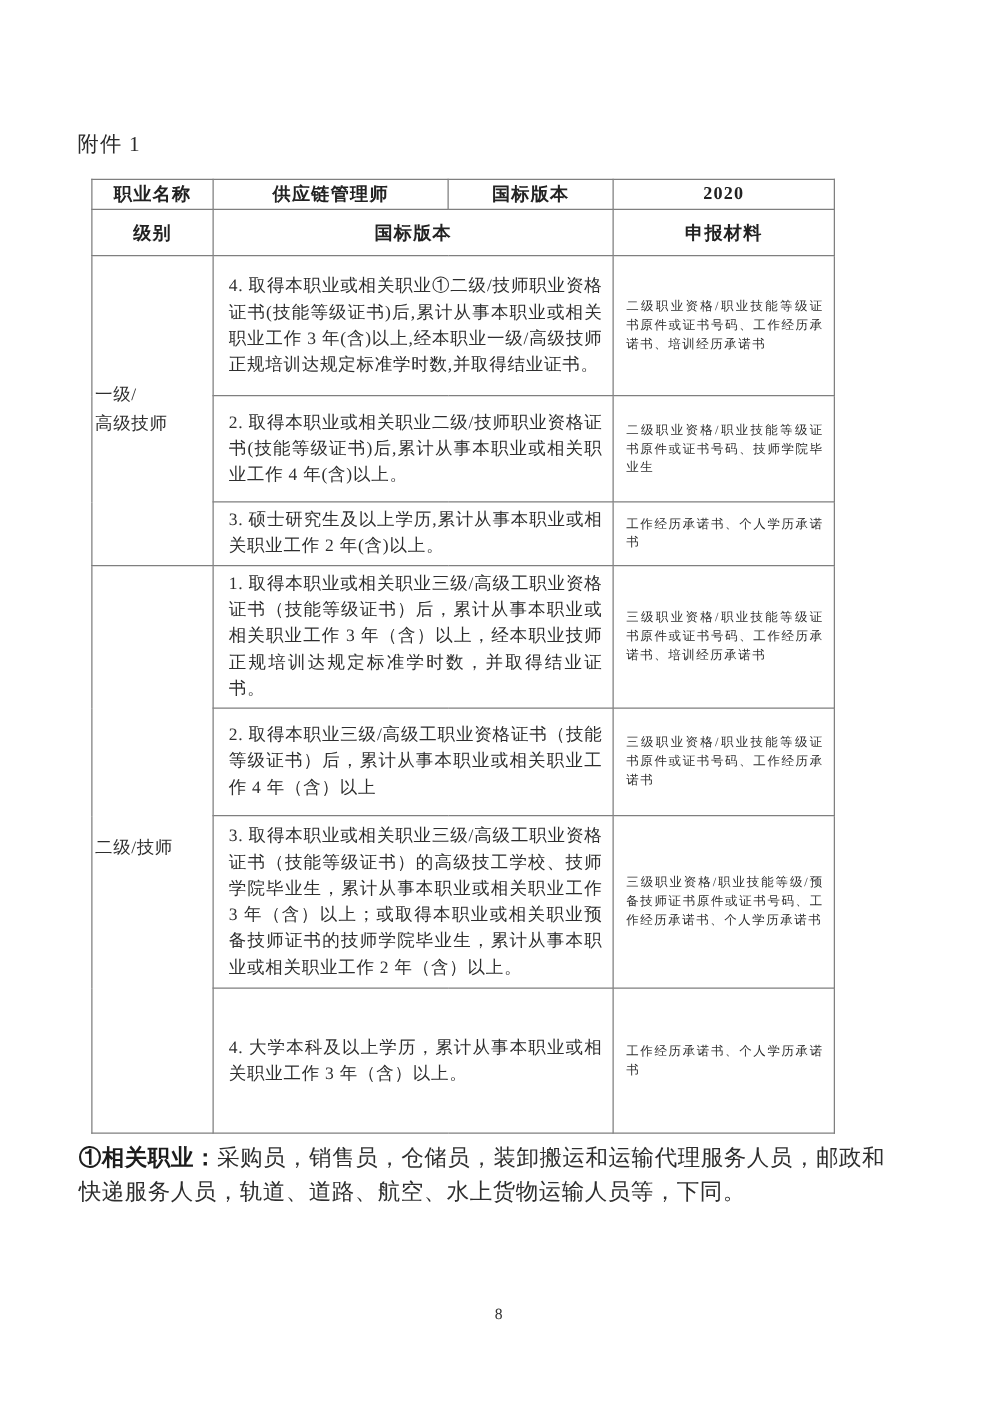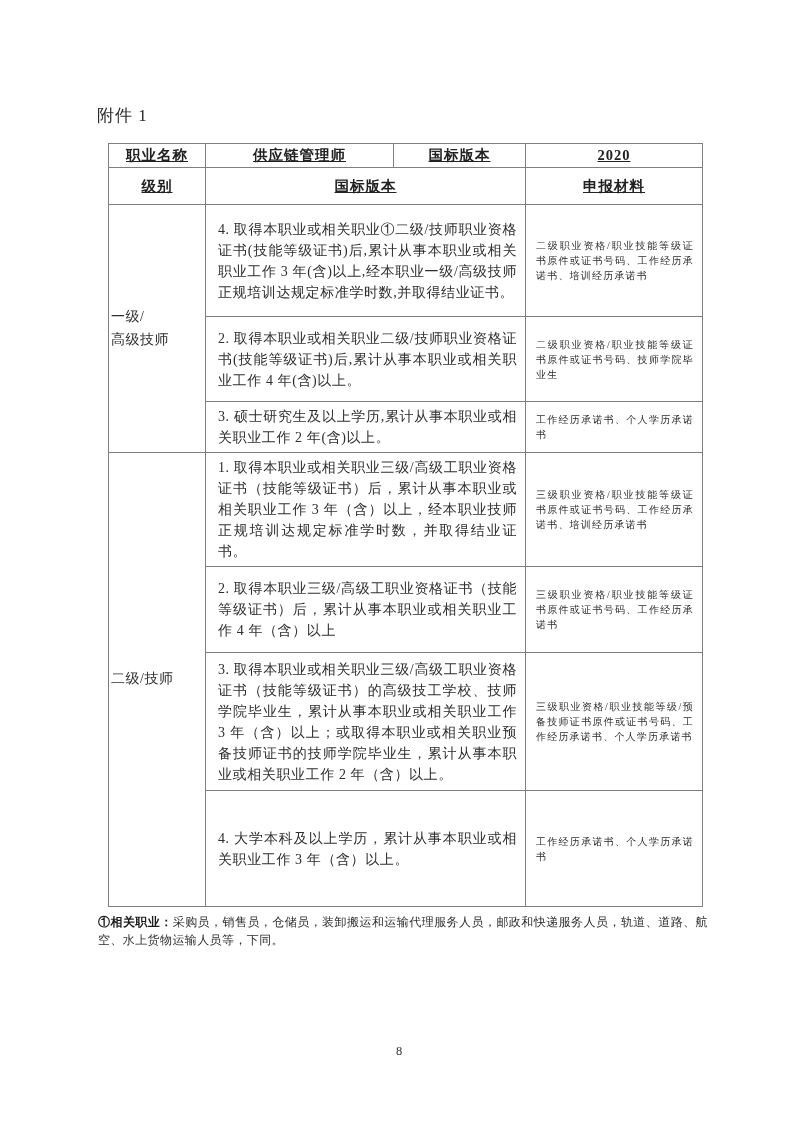--- a/index.html
+++ b/index.html
@@ -5,21 +5,21 @@
   html, body { margin: 0; padding: 0; background: #ffffff; }
   body {
     width: 800px; height: 1131px;
     font-family: "Liberation Serif", "DejaVu Serif", serif;
     color: #2e2e2e;
     position: relative;
   }
   .page {
     box-sizing: border-box;
     width: 798px; height: 1131px;
-    padding: 104px 90px 0 97px;
+    padding: 104px 90px 0 62px;
     position: relative;
   }
   .attachment {
     font-size: 17px;
     color: #2b2b2b;
     letter-spacing: 1px;
   }
   .doc-title {
     margin: 16px 0 0 0;
     font-size: 18px;
@@ -38,21 +38,20 @@
     border: 1px solid #7f7f7f;
     box-sizing: border-box;
     vertical-align: middle;
   }
   td.hcell {
     font-weight: bold;
     text-align: center;
     font-size: 14.5px;
     color: #222222;
     letter-spacing: 1px;
-    text-decoration: underline;
   }
   tr.hrow1 { height: 24px; }
   tr.hrow2 { height: 37px; }
   td.level-cell {
     font-size: 14px;
     letter-spacing: 0.5px;
     white-space: pre-line;
     line-height: 1.6;
     padding: 2px;
   }
@@ -65,21 +64,21 @@
   }
   td.mat-cell {
     font-size: 10px;
     line-height: 1.5;
     text-align: justify;
     letter-spacing: 1.2px;
     padding: 4px 8px 4px 10px;
   }
   .footnote {
     margin: 6px 0 0 1px;
-    font-size: 12px;
+    font-size: 18px;
     line-height: 1.5;
     text-align: justify;
     letter-spacing: 0.4px;
     color: #2e2e2e;
   }
   .footnote .fn-label { font-weight: bold; color: #1c1c1c; }
   .page-number {
     position: absolute;
     left: 0; right: 0;
     top: 1044px;

